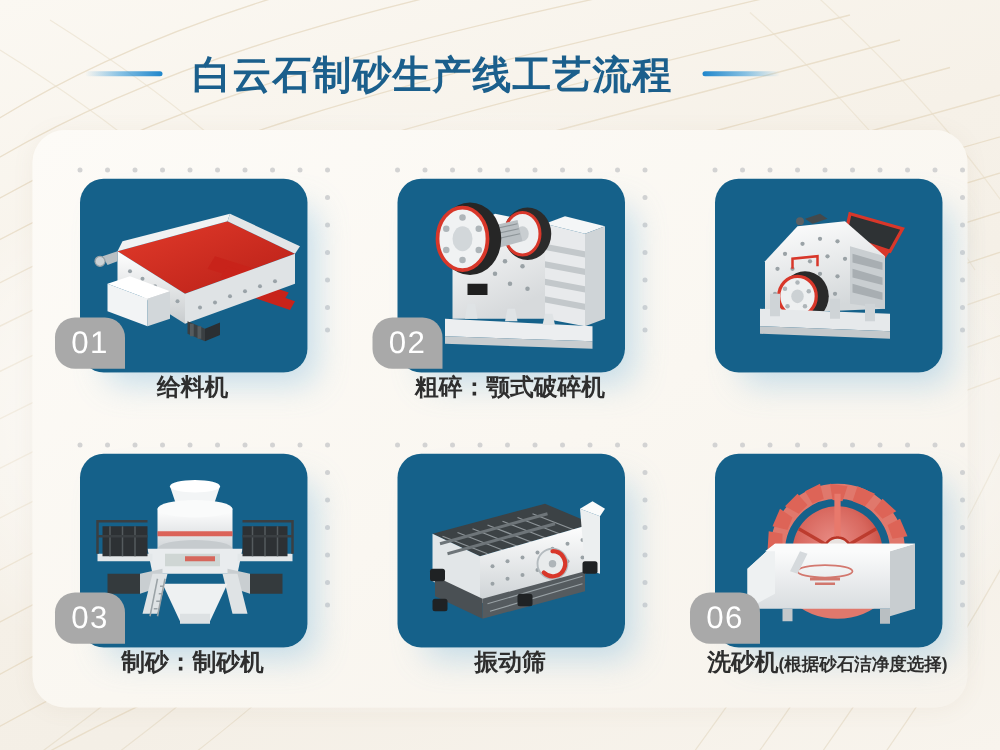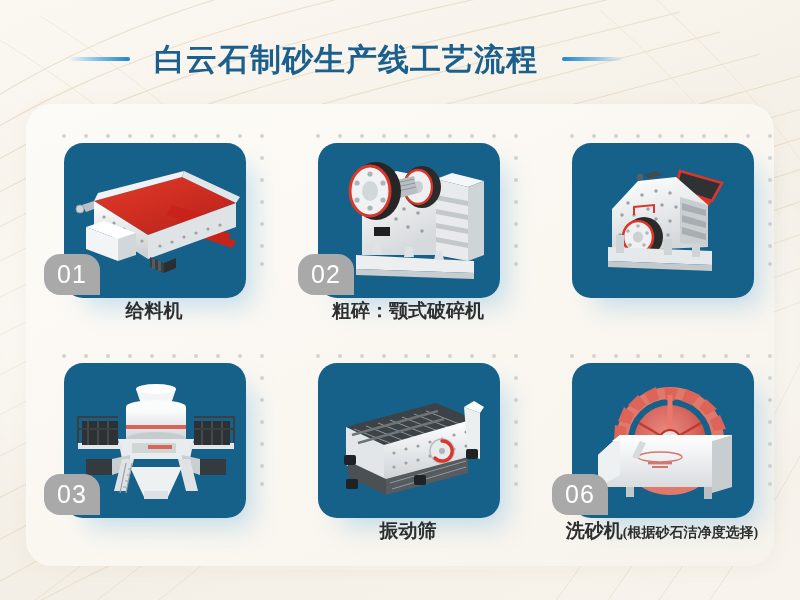--- a/index.html
+++ b/index.html
@@ -156,21 +156,20 @@
     white-space: nowrap;
     line-height: 1.2;
   }
   .caption .sub {
     font-size: 14px;
     font-weight: bold;
   }
   .step.wide .caption {
     left: -14px;
     width: 256px;
-    font-family: Liberation Serif, serif;
   }
 </style>
 </head>
 <body>
 
 <div class="bg-wrap">
   <svg class="bg-svg" viewBox="0 0 800 600" preserveAspectRatio="none">
     <g stroke="#e8dcc6" stroke-width="1.1" fill="none" opacity="0.85">
       <path d="M-40,120 C120,10 300,-30 520,-70"></path>
       <path d="M-40,150 C130,40 320,0 560,-50"></path>
@@ -563,20 +562,23 @@
           <line x1="63" y1="112" x2="66" y2="112"></line>
           <line x1="61" y1="118" x2="64" y2="118"></line>
           <line x1="59" y1="124" x2="62" y2="124"></line>
         </g>
       </svg>
     </div>
     <div class="card-glow"></div>
     <div class="badge tl">
       <span>03</span>
     </div>
+    <div class="caption">
+      <span>制砂：制砂机</span>
+    </div>
   </div>
 
   <div class="step c1 r1">
     <svg class="dots" viewBox="0 0 210 136">
       <g fill="#d3d3d3">
         <circle cx="6" cy="4" r="2"></circle>
           <circle cx="28" cy="4" r="2"></circle>
           <circle cx="50" cy="4" r="2"></circle>
         <circle cx="72" cy="4" r="2"></circle>
           <circle cx="94" cy="4" r="2"></circle>

